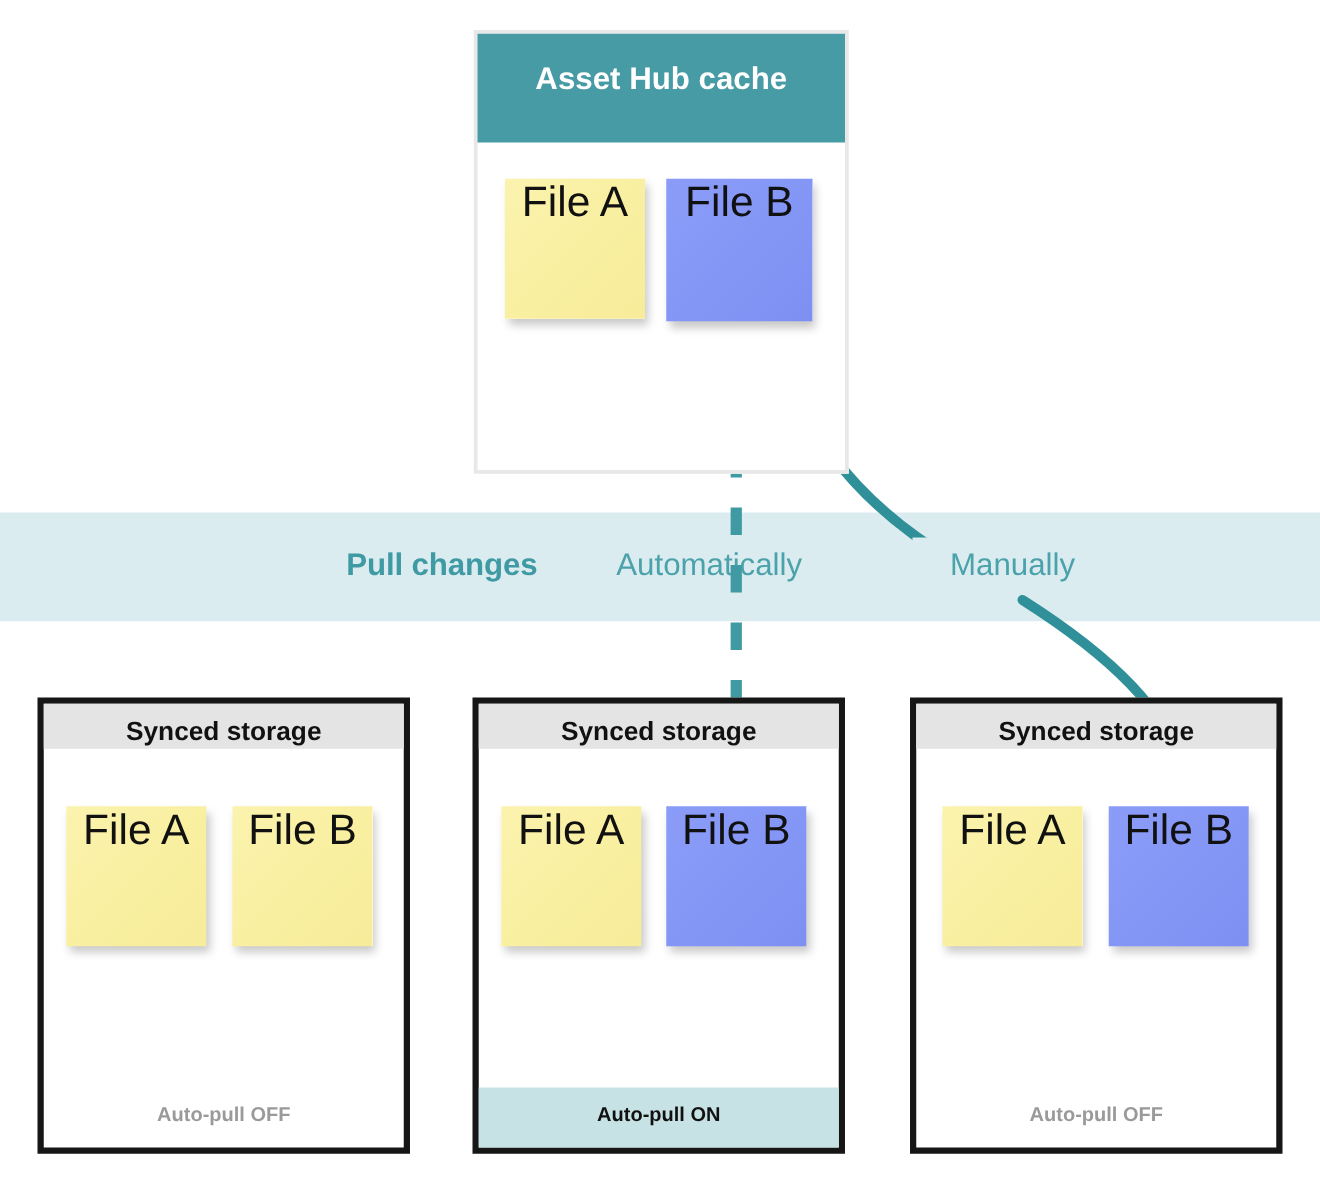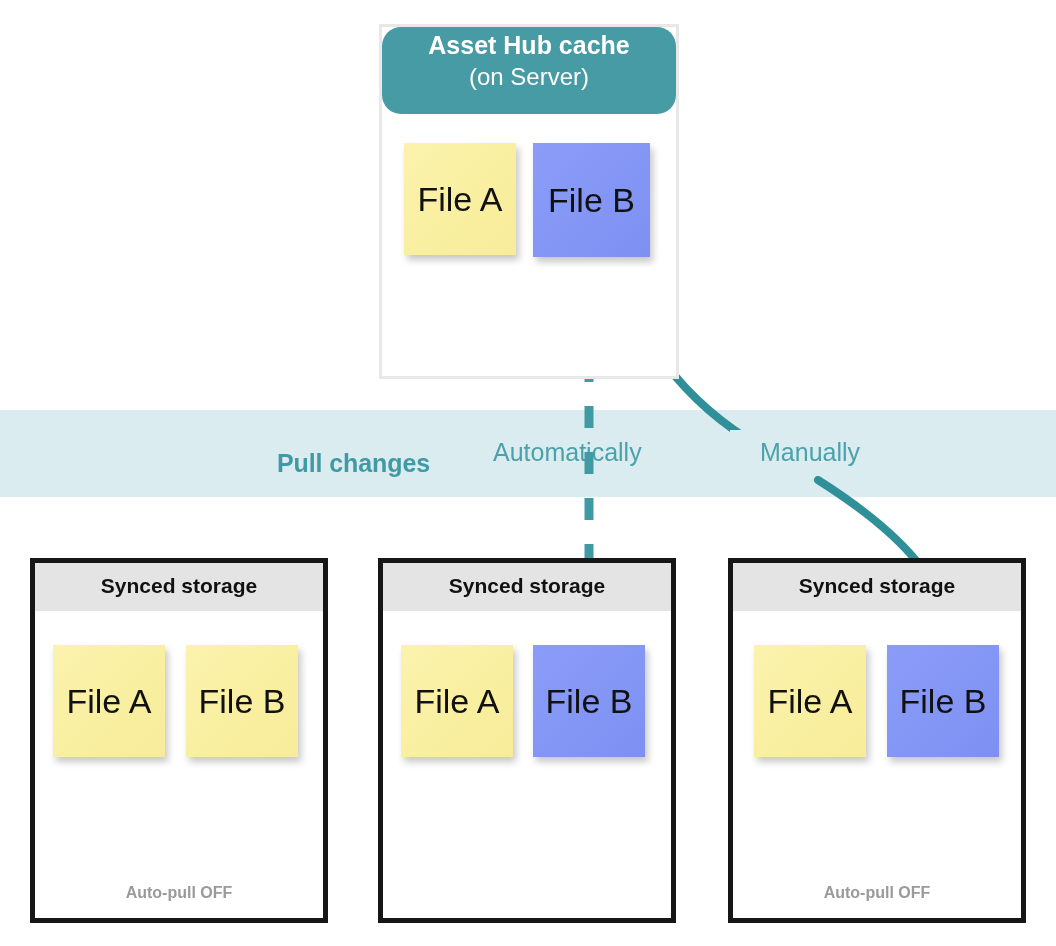--- a/index.html
+++ b/index.html
@@ -36,21 +36,20 @@
     position: absolute;
     top: 438px;
     font-size: 25px;
     font-weight: bold;
     color: #3f9aa4;
     letter-spacing: -0.1px;
     white-space: nowrap;
   }
   .band-label.pull {
     left: 277px;
-    margin-top: 11px;
   }
   .band-option {
     position: absolute;
     top: 438px;
     font-size: 25px;
     font-weight: normal;
     color: #4ba2ab;
     white-space: nowrap;
   }
   .band-option.auto { left: 493px; }
@@ -84,27 +83,26 @@
     position: absolute;
     left: 0;
     top: 0;
     width: 100%;
     box-sizing: border-box;
     text-align: center;
   }
   .card.top .card-header {
     background: #479ba4;
     height: 87px;
-    padding-top: 2px;
+    padding-top: 20px;
     color: #ffffff;
-    border-radius: 19px;
   }
   .card.bottom .card-header {
     background: #e4e4e4;
-    height: 48px;
+    height: 36px;
     padding-top: 10px;
     color: #111111;
   }
   .header-line1 {
     display: block;
     font-size: 25px;
     font-weight: bold;
     line-height: 32px;
   }
   .header-line2 {
@@ -139,21 +137,21 @@
   .card-footer.on {
     color: #111111;
     background: #c7e2e4;
   }
 
   
   .note {
     position: absolute;
     box-sizing: border-box;
     display: flex;
-    align-items: center;
+    align-items: flex-start;
     justify-content: center;
     font-size: 34px;
     color: #111111;
     font-weight: normal;
     box-shadow: 3px 5px 7px rgba(0,0,0,0.22);
   }
   .note.yellow {
     background: linear-gradient(135deg, #fbf3ae 0%, #f9efa0 55%, #f6ec9a 100%);
   }
   .note.blue {
@@ -215,21 +213,20 @@
       <polygon points="929,616 962,613 946,651" fill="#2f9099"></polygon>
     </g>
   </svg>
 
   <div class="label-mask"></div>
   <div class="band-option manual">Manually</div>
 
   <div class="card top">
     <div class="card-header">
       <span class="header-line1">Asset Hub cache</span>
-      <span class="header-line2">(on Server)</span>
     </div>
   </div>
 
   <div class="note yellow t-a">
     <span class="note-label">File A</span>
   </div>
   <div class="note blue t-b">
     <span class="note-label">File B</span>
   </div>
 
@@ -243,20 +240,21 @@
     <span class="note-label">File A</span>
   </div>
   <div class="note yellow b1-b">
     <span class="note-label">File B</span>
   </div>
 
   <div class="card bottom b2">
     <div class="card-header">
       <span class="bottom-header-text">Synced storage</span>
     </div>
+    <div class="card-footer on">Auto-pull ON</div>
   </div>
   <div class="note yellow b2-a">
     <span class="note-label">File A</span>
   </div>
   <div class="note blue b2-b">
     <span class="note-label">File B</span>
   </div>
 
   <div class="card bottom b3">
     <div class="card-header">

